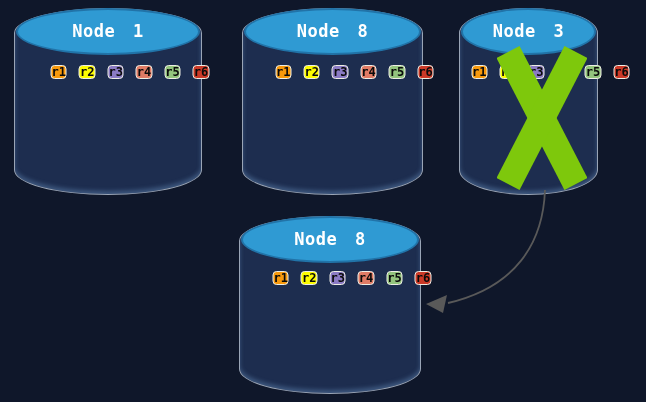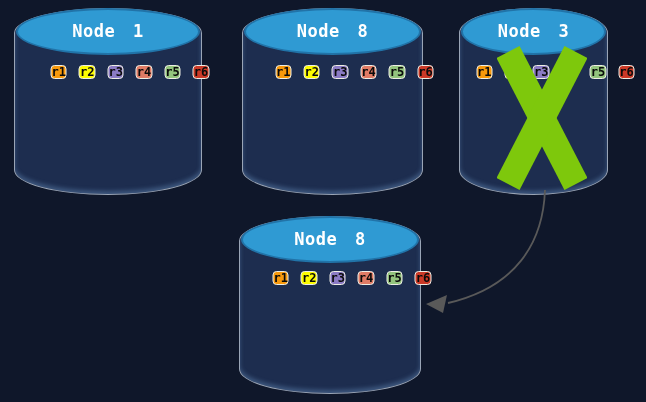--- a/index.html
+++ b/index.html
@@ -3,21 +3,21 @@
 <meta charset="utf-8">
 <style>
   html,body{margin:0;padding:0;background:#fff;}
   .stage{
     position:relative;width:646px;height:402px;background:#0f172a;overflow:hidden;
     font-family:"DejaVu Sans Mono","Liberation Mono",monospace;
   }
   .node{position:absolute;}
   .pos-1{left:14px;top:8px;width:188px;height:187px;}
   .pos-2{left:242px;top:8px;width:181px;height:187px;}
-  .pos-3{left:459px;top:8px;width:139px;height:187px;padding-left:10px;}
+  .pos-3{left:459px;top:8px;width:139px;height:187px;}
   .pos-4{left:239px;top:216px;width:182px;height:178px;}
   .cyl-body{
     position:absolute;inset:0;
     background:var(--cyl-body,#1D2D4F);
     border:1px solid var(--cyl-edge,#9AA5B6);
     border-radius:50% / 25px;
     box-sizing:border-box;
     box-shadow:inset 0 -3px 4px rgba(120,165,215,.35);
   }
   .cyl-top{

